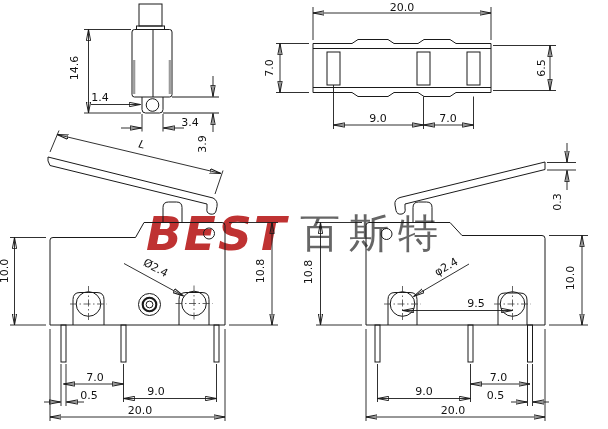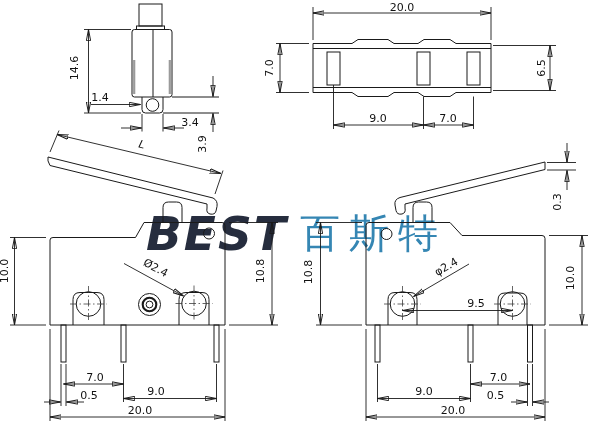--- a/index.html
+++ b/index.html
@@ -1,22 +1,22 @@
 <!DOCTYPE html>
 <html><head>
 <meta charset="utf-8">
 <style>
   html,body{margin:0;padding:0;background:#fff;}
   .canvas{position:relative;width:608px;height:429px;background:#ffffff;overflow:hidden;
           font-family:"DejaVu Sans",sans-serif;}
   .watermark{position:absolute;left:0;top:0;width:608px;height:429px;z-index:0;}
   .wm-latin{position:absolute;left:146px;top:206px;font-size:47px;font-weight:bold;
-            font-style:italic;letter-spacing:2px;color:#0f172a;opacity:.9;
+            font-style:italic;letter-spacing:2px;color:#b91c1c;opacity:.9;
             font-family:"DejaVu Sans",sans-serif;}
-  .wm-cjk{position:absolute;left:300px;top:206px;font-size:40px;color:#0369a1;opacity:.8;
+  .wm-cjk{position:absolute;left:300px;top:206px;font-size:40px;color:#404040;opacity:.8;
           letter-spacing:9px;font-family:"DejaVu Sans",sans-serif;}
   svg.drawing{position:absolute;left:0;top:0;z-index:1;}
   svg.drawing path,svg.drawing line,svg.drawing rect,svg.drawing circle,svg.drawing polyline{
       fill:none;stroke:#1a1a1a;stroke-width:1;}
   svg.drawing .dim{stroke-width:0.9;}
   svg.drawing .cl{stroke:#333;stroke-width:0.75;stroke-dasharray:7 2.5 1.5 2.5;}
   svg.drawing .shade{stroke:#9a9a9a;stroke-width:2.2;}
   svg.drawing .ring{stroke-width:2.1;}
   svg.drawing text{fill:#111;stroke:none;font-size:11px;font-family:"DejaVu Sans",sans-serif;}
   svg.drawing text.it{font-style:italic;}

